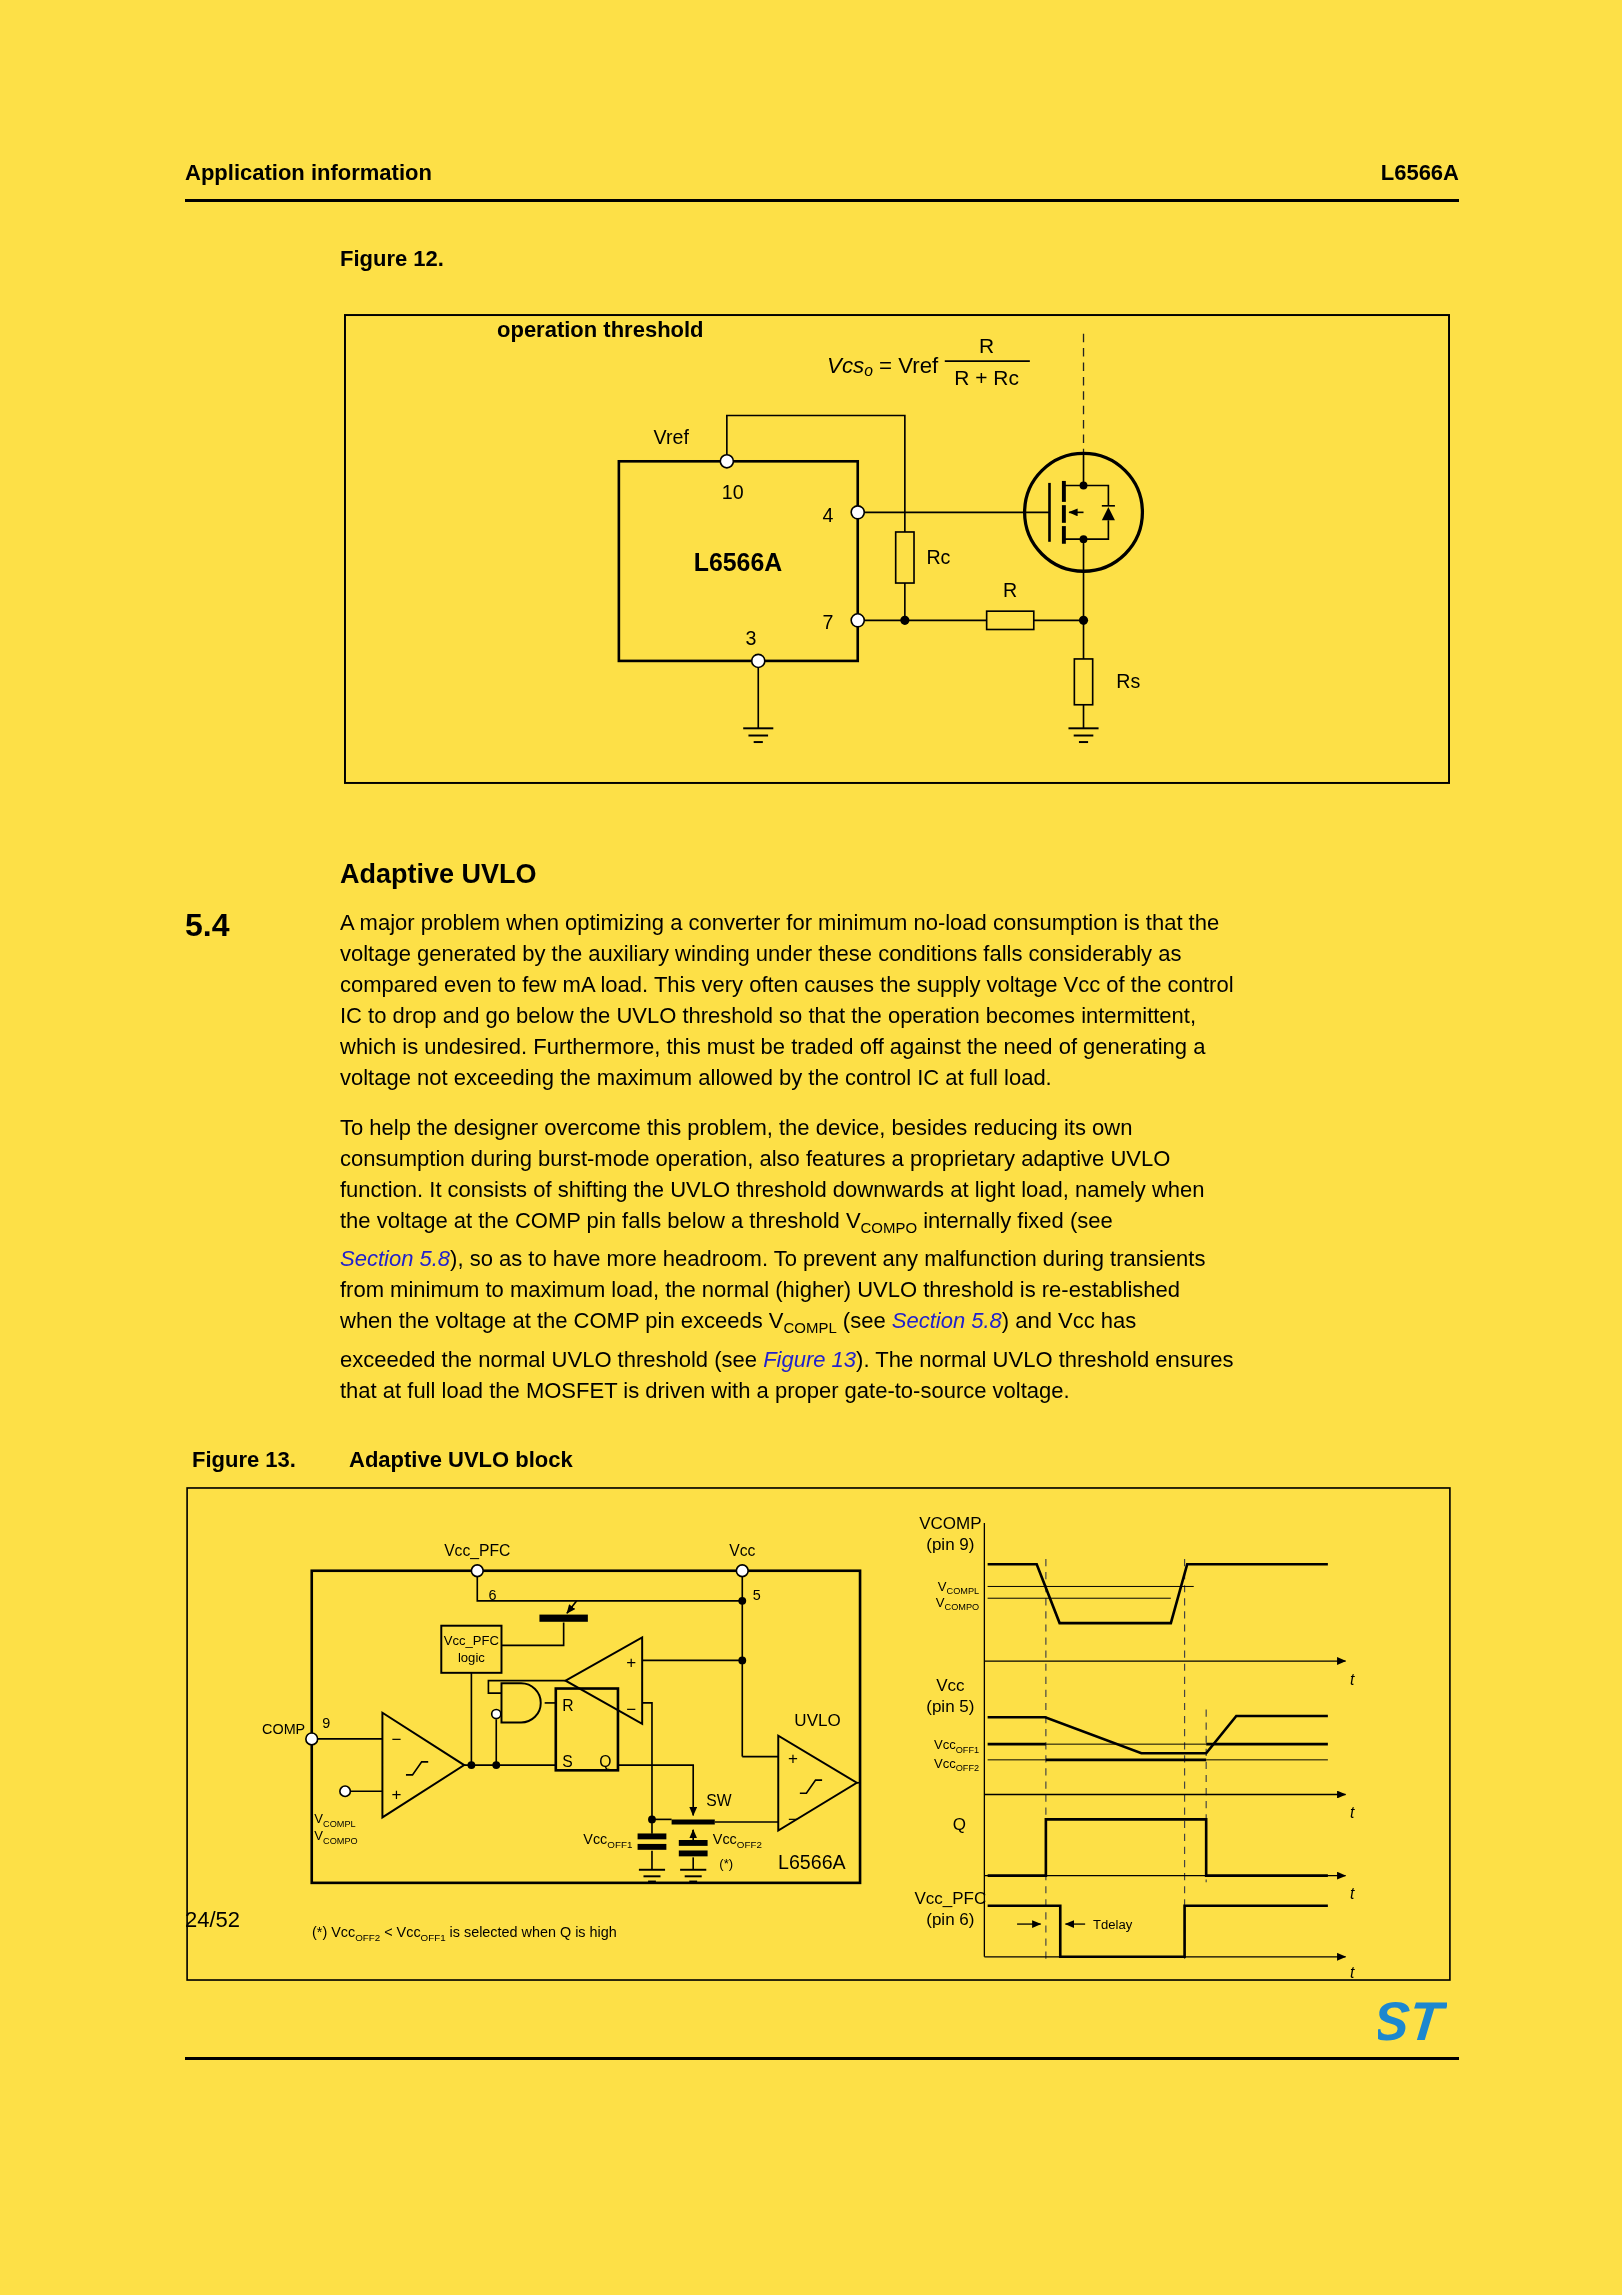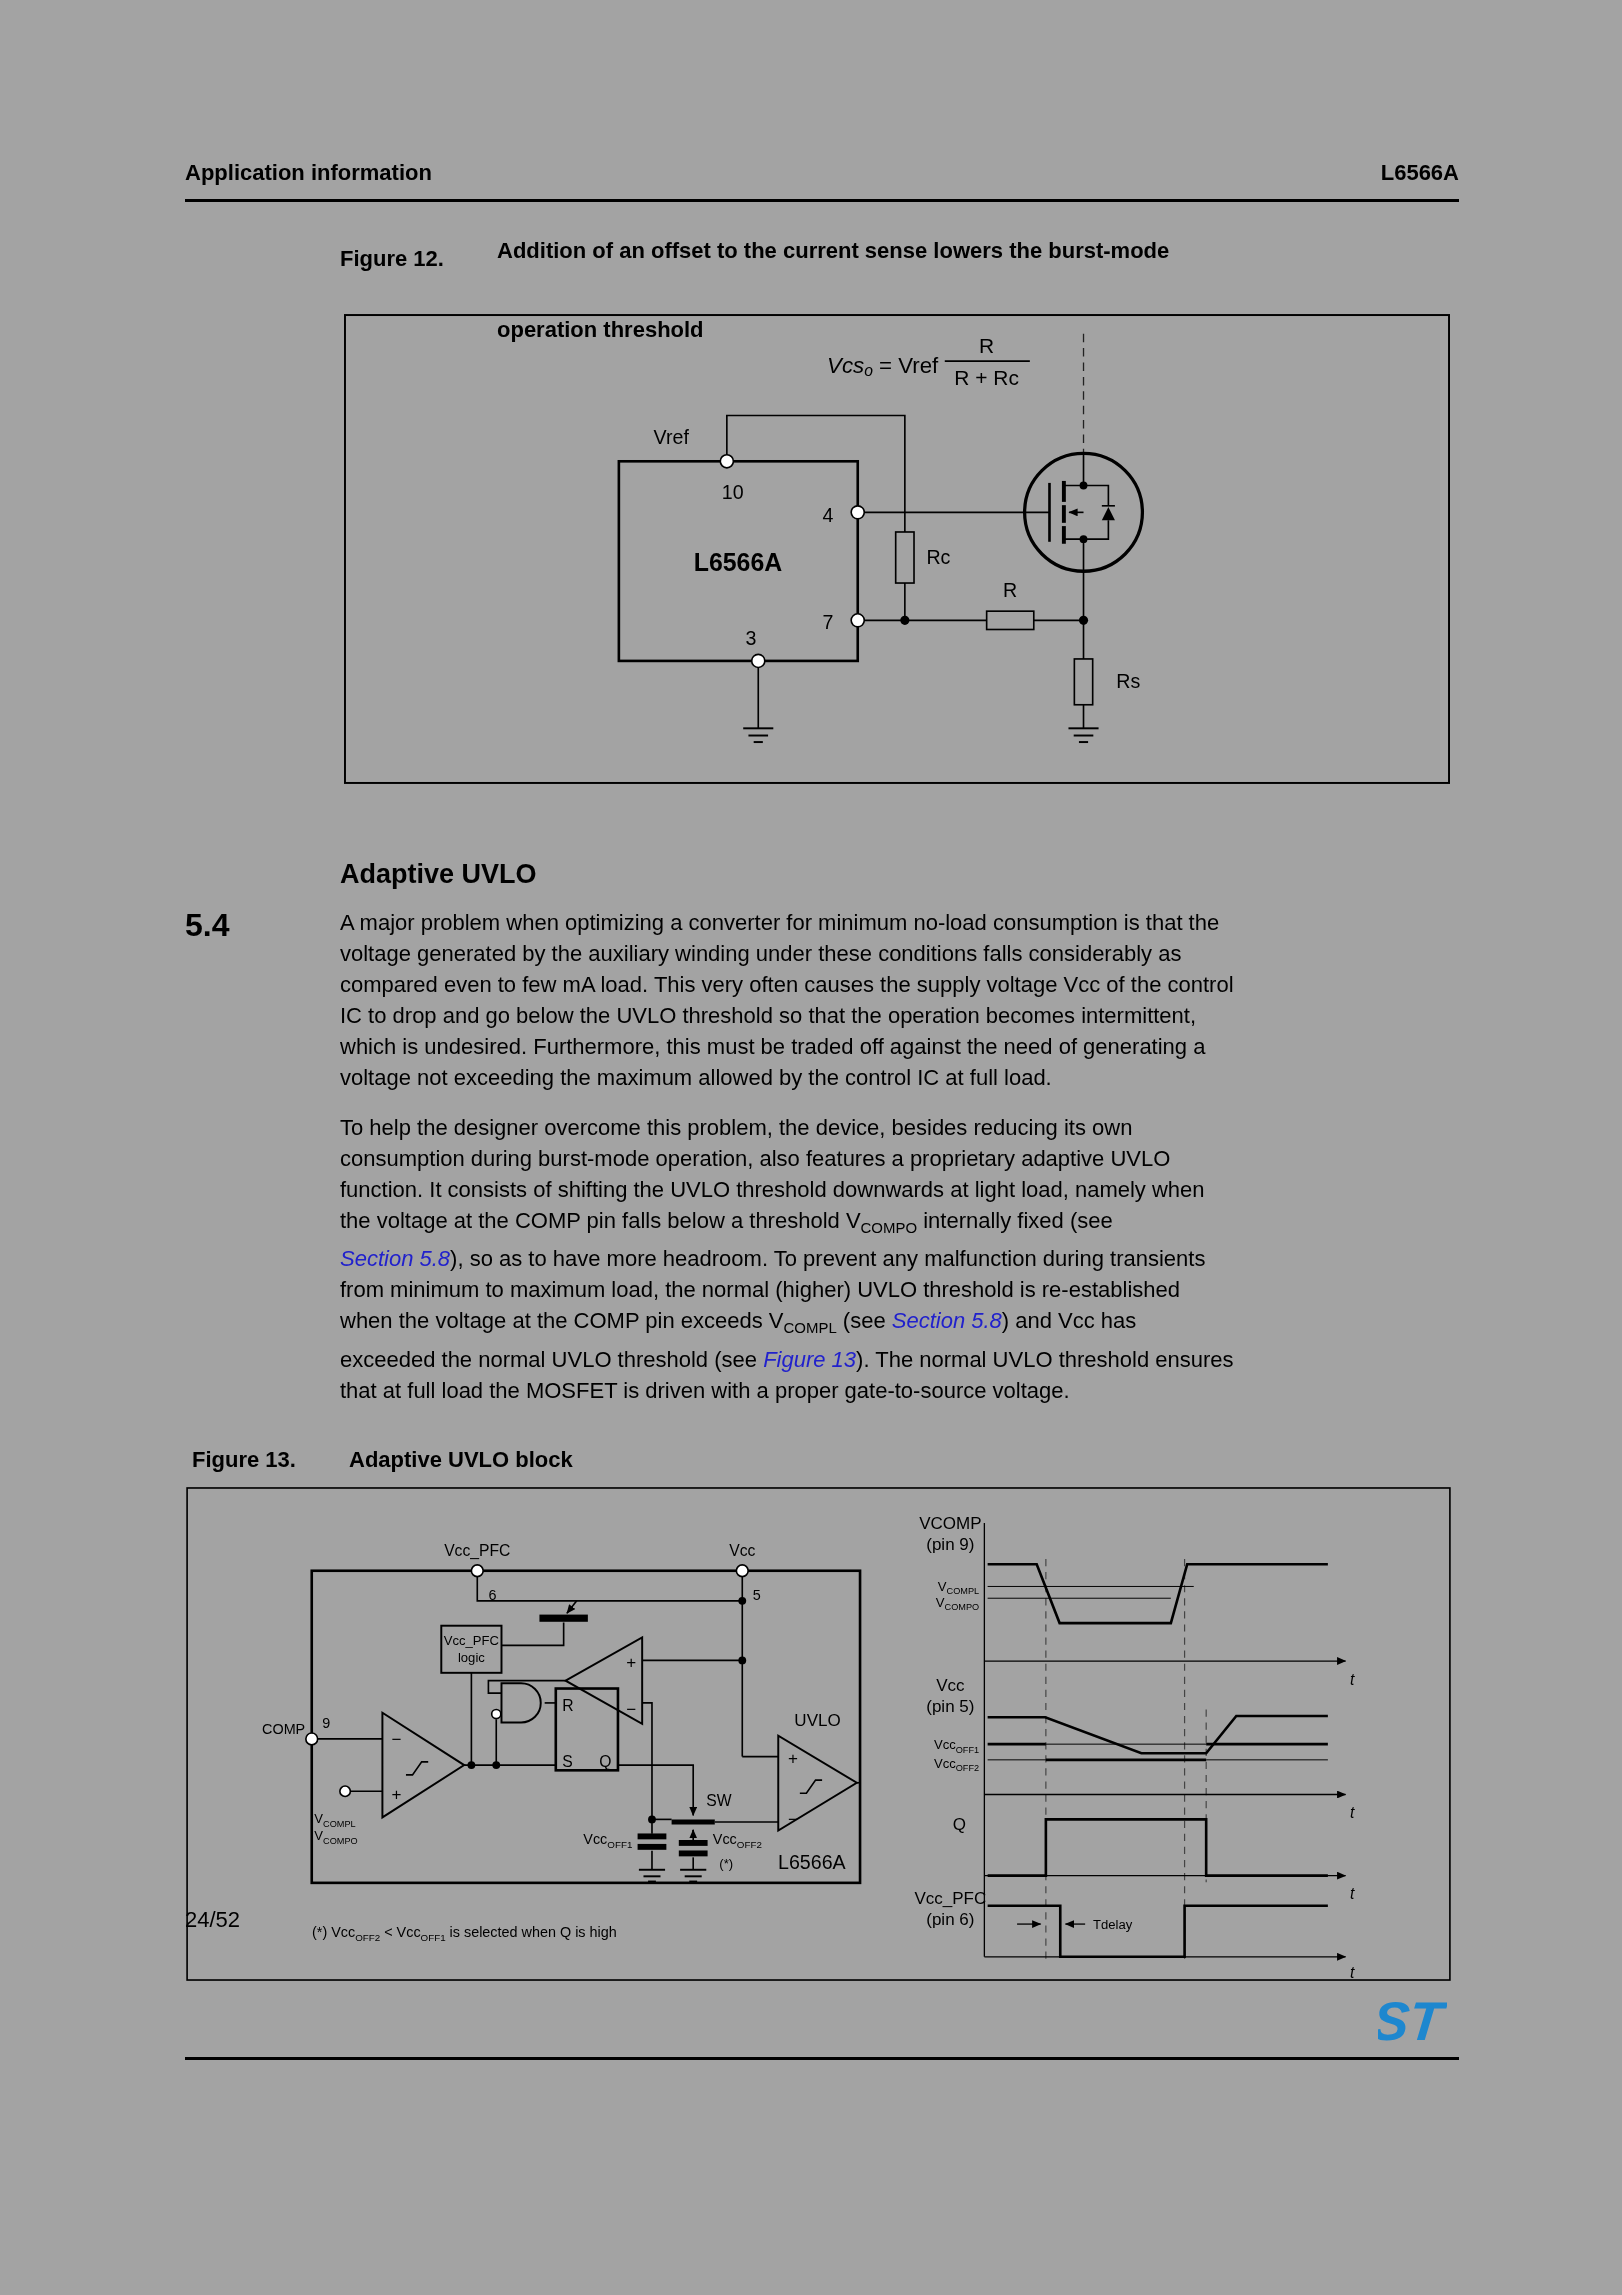--- a/index.html
+++ b/index.html
@@ -1,16 +1,16 @@
 <!DOCTYPE html>
 <html style="font-size:10.5px"><head>
 <meta charset="utf-8">
 <style>
   html,body{margin:0;padding:0;background:#888;}
-  .page{position:relative;width:1622px;height:2295px;background:#a3a3a3;
+  .page{position:relative;width:1622px;height:2295px;background:#fde047;
         font-family:"Liberation Sans", sans-serif;color:#000;overflow:hidden;}
   .abs{position:absolute;}
   .hdr{font-size:22px;font-weight:bold;white-space:nowrap;}
   .rule{background:#000;}
   .cap{font-size:22px;font-weight:bold;white-space:nowrap;}
   .secnum{font-size:32px;font-weight:bold;margin-top:48px;}
   .sectitle{font-size:27px;font-weight:bold;text-align:right;}
   .body-text{font-size:22px;line-height:31px;width:1112px;white-space:pre-line;text-align:left;}
   .rich{white-space:normal;}
   sub{font-size:68%;}
@@ -42,21 +42,20 @@
 </head>
 <body>
 
 <div class="page">
 
   <div class="abs hdr" style="left:185px;top:160px;">Application information</div>
   <div class="abs hdr" style="left:1341px;top:160px;width:118px;text-align:right;">L6566A</div>
   <div class="abs rule" style="left:185px;top:199px;width:1274px;height:2.6px;"></div>
 
   <div class="abs cap" style="left:340px;top:238px;margin-top:8px;">Figure 12.</div>
-  <div class="abs cap" style="left:497px;top:238px;">Addition of an offset to the current sense lowers the burst-mode</div>
   <div class="abs cap" style="left:497px;top:269px;margin-top:48px;">operation threshold</div>
 
   <div class="abs" style="left:344px;top:314px;">
     <svg width="1106" height="470" viewBox="0 0 1690 718">
       <defs>
         <marker id="arr12" markerWidth="16" markerHeight="12" refX="13" refY="6" orient="auto" markerUnits="userSpaceOnUse">
           <path d="M0,0 L14,6 L0,12 Z" fill="#000"></path>
         </marker>
       </defs>
 

